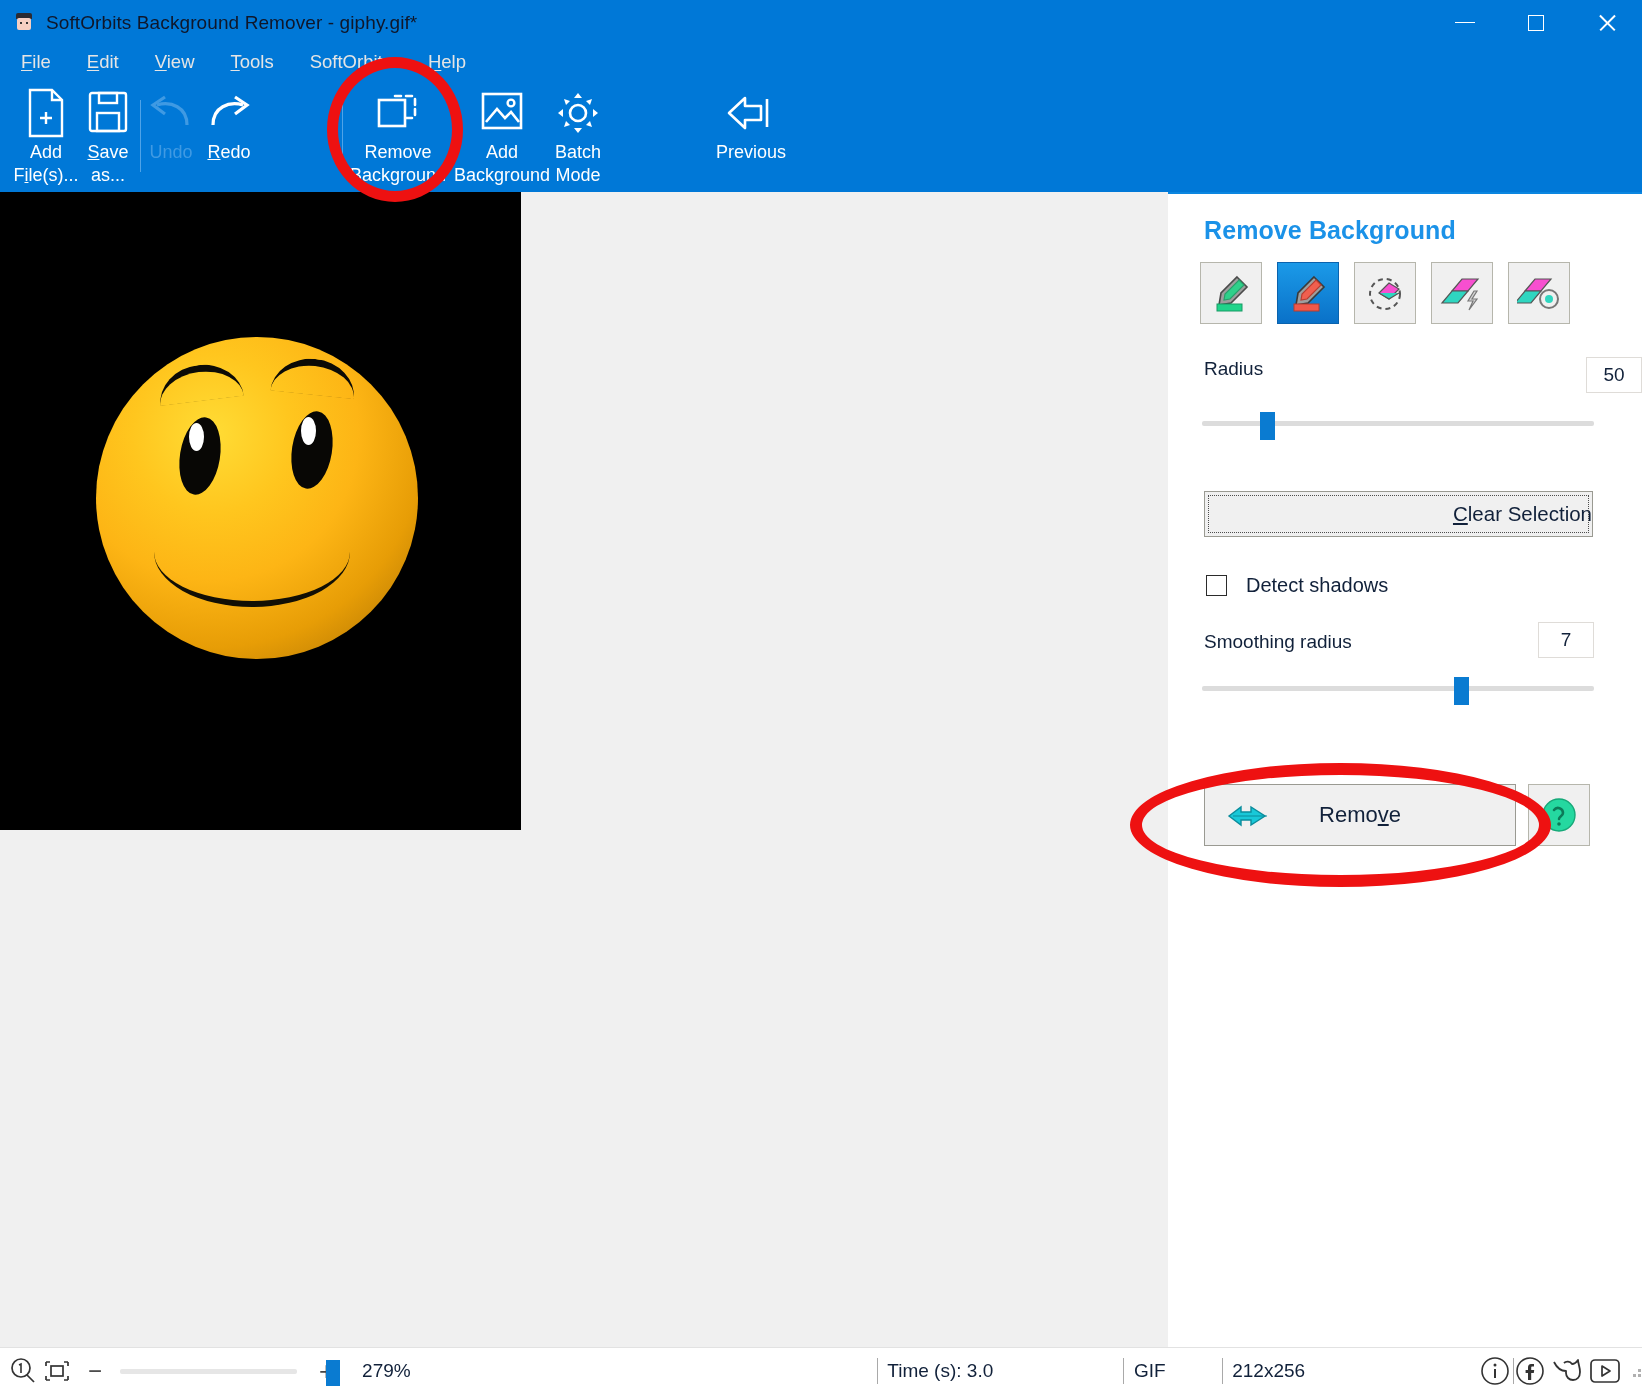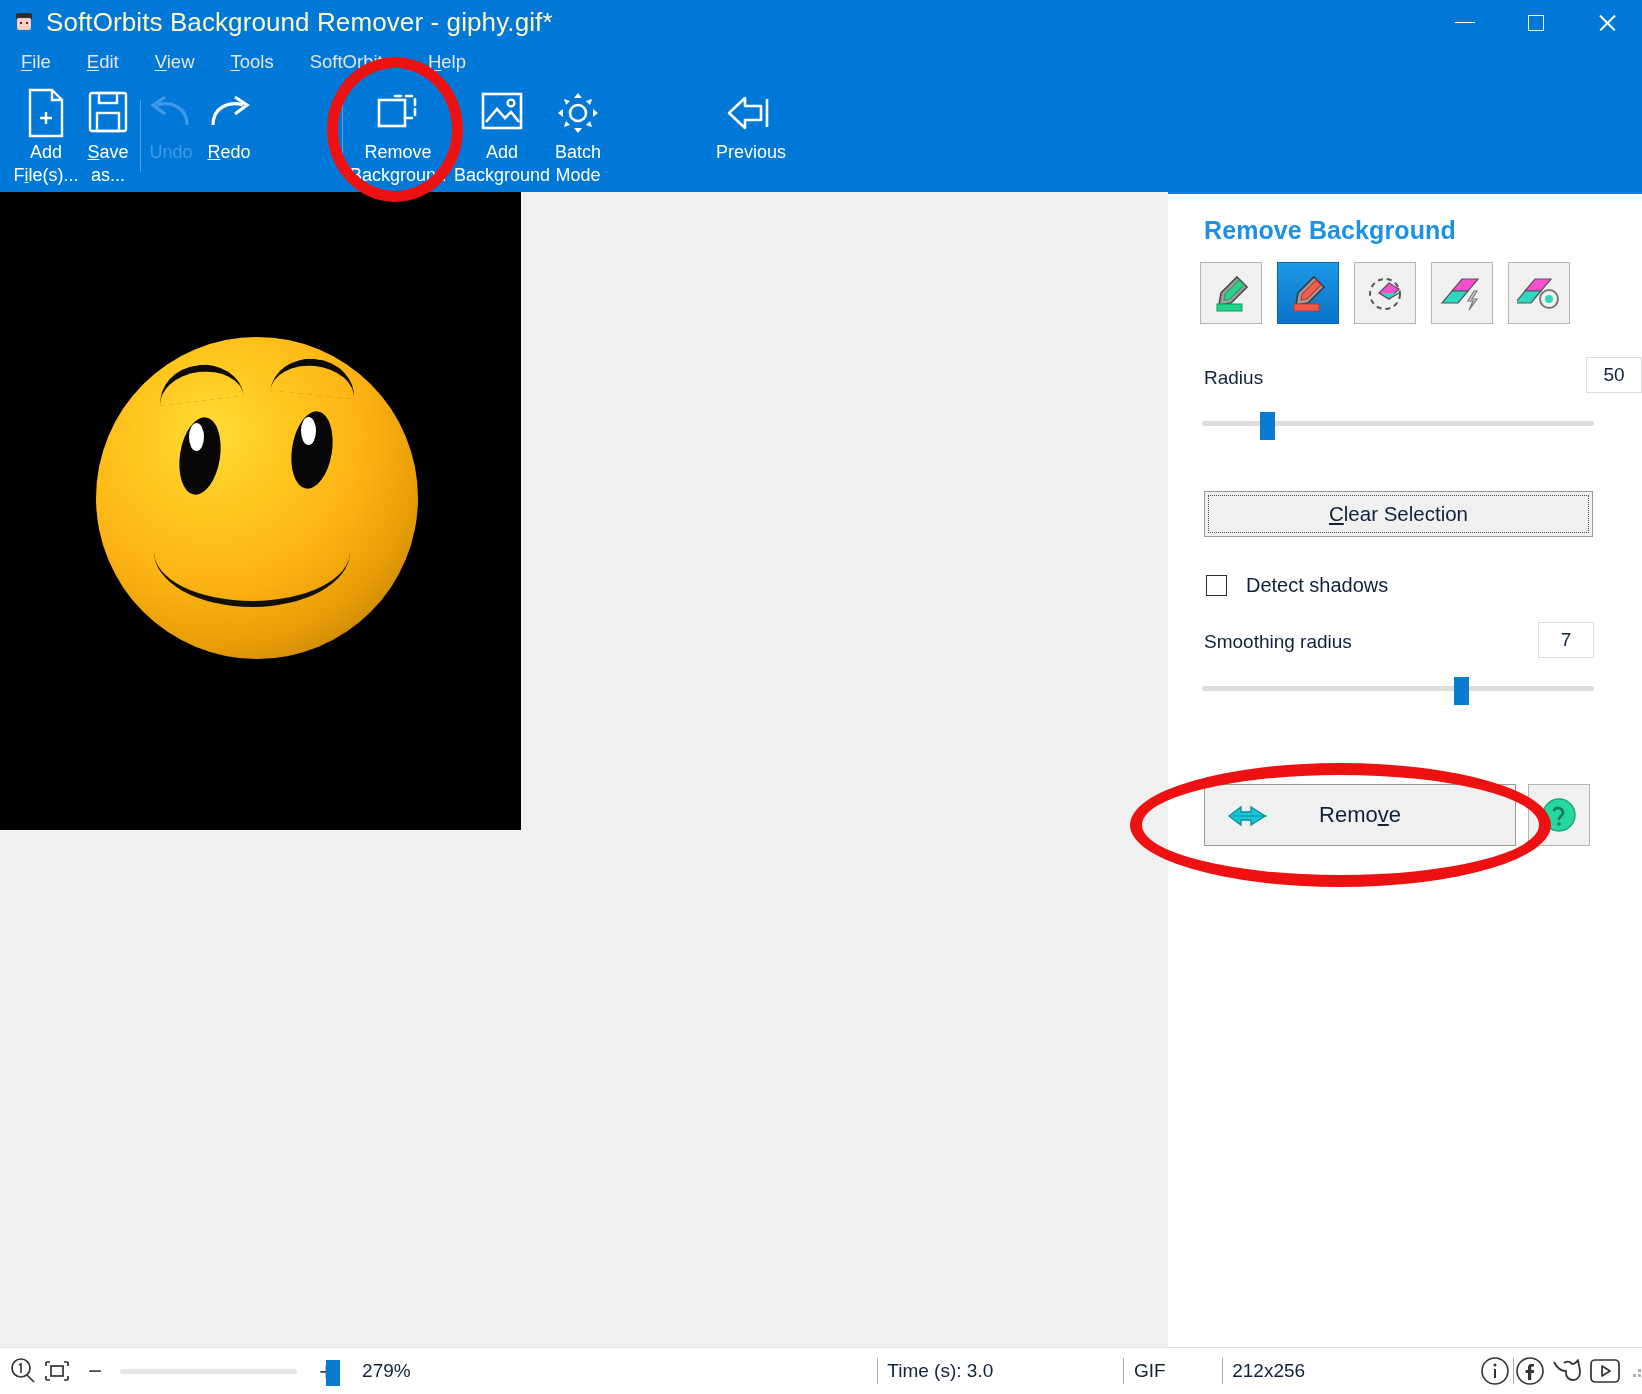--- a/index.html
+++ b/index.html
@@ -14,21 +14,21 @@
   #titlebar{
     position:absolute; left:0; top:0; width:1642px; height:45px;
     background:#0078d7;
     display:flex; align-items:center;
   }
   #app-icon{ width:20px; height:20px; margin-left:14px; margin-right:12px; position:relative; flex:none;}
   #app-icon .hat{position:absolute; left:2px; top:0; width:16px; height:6px; background:#2b2b33; border-radius:2px 2px 0 0;}
   #app-icon .face{position:absolute; left:3px; top:5px; width:14px; height:12px; background:#f6cfc2; border-radius:2px;}
   #app-icon .eyeL{position:absolute; left:6px; top:9px; width:2px;height:2px;background:#333;}
   #app-icon .eyeR{position:absolute; left:12px; top:9px; width:2px;height:2px;background:#333;}
-  #title-text{ color:#fef9c3; font-size:26px; letter-spacing:.1px; font-weight:400;}
+  #title-text{ color:#0f172a; font-size:19px; letter-spacing:.1px; font-weight:400;}
   .winbtns{ position:absolute; right:0; top:0; height:45px; display:flex;}
   .winbtn{ width:71px; height:45px; display:flex; align-items:center; justify-content:center;}
   .wb-min{ width:20px; height:1.5px; background:#fff; }
   .wb-max{ width:16px; height:16px; border:1.6px solid #fff;}
   .wb-close{ width:20px;height:20px; position:relative;}
   .wb-close:before,.wb-close:after{content:"";position:absolute; left:0; top:9px; width:21px;height:1.6px;background:#fff;}
   .wb-close:before{transform:rotate(45deg);} .wb-close:after{transform:rotate(-45deg);}
 
   
   #menubar{ position:absolute; left:0; top:45px; width:1642px; height:33px; background:#0078d7; display:flex; align-items:center; }
@@ -67,21 +67,21 @@
   #panel-inner{ position:absolute; left:6px; top:0; width:474px; height:1155px; background:#ffffff; border-top:2px solid #0b86e0;}
   #panel-title{ position:absolute; left:36px; top:22px; color:#1b92e8; font-size:25px; font-weight:bold; letter-spacing:.1px;}
   .tool-row{ position:absolute; left:32px; top:68px; display:flex; gap:15px;}
   .tool-btn{ width:62px; height:62px; border:1px solid #b6b6ac; background:#f0f0f0; display:flex; align-items:center; justify-content:center; cursor:pointer;}
   .tool-btn.sel{ background:linear-gradient(180deg,#1b9ae8 0%,#0a71c8 100%); border-color:#0a63ae;}
   .lbl{ position:absolute; color:#11213a; font-size:19px;}
   .numbox{ position:absolute; width:56px; height:36px; border:1px solid #dfdcd8; background:#fff; color:#11213a; font-size:19px; display:flex; align-items:center; justify-content:center;}
   .slider{ position:absolute; height:22px;}
   .slider .track{ position:absolute; left:0; top:9px; width:100%; height:5px; background:#dcdcdc; border-radius:2px;}
   .slider .thumb{ position:absolute; top:0; width:15px; height:28px; background:#0a7bd1; }
-  #clear-sel{ position:absolute; left:36px; top:297px; width:389px; height:46px; background:#f0f0f0; border:1px solid #9a9a92; display:flex; align-items:center; justify-content:center; font-size:20.5px; color:#11213a; cursor:pointer;}
+  #clear-sel{ position:absolute; left:36px; top:297px; width:389px; height:46px; background:#f0f0f0; border:1px solid #9a9a92; display:flex; align-items:center; justify-content:flex-end; font-size:20.5px; color:#11213a; cursor:pointer;}
   #clear-sel .inner{ position:absolute; left:3px; top:3px; right:3px; bottom:3px; border:1px dotted #4d4d4d;}
   #detect-shadows{ position:absolute; left:38px; top:380px; display:flex; align-items:center; gap:19px; cursor:pointer;}
   .cbox{ width:21px; height:21px; border:1.6px solid #2b2b2b; background:#fff;}
   #remove-row{ position:absolute; left:36px; top:590px; display:flex; gap:12px;}
   #remove-btn{ width:312px; height:62px; background:#f0f0f0; border:1px solid #9a9a92; display:flex; align-items:center; position:relative; cursor:pointer;}
   #remove-btn .rb-label{ width:100%; text-align:center; font-size:22px; color:#11213a;}
   #remove-arrow{ position:absolute; left:22px; top:18px;}
   #help-btn{ width:62px; height:62px; background:#f0f0f0; border:1px solid #b6b6ac; display:flex; align-items:center; justify-content:center; cursor:pointer;}
 
   
@@ -282,21 +282,21 @@
       <div class="tool-btn">
         <svg width="44" height="44" viewBox="0 0 44 44">
             <path d="M8 20 l10 -12 16 0 -10 12 z" fill="#f74fd0" stroke="#555" stroke-width="1.2"></path>
             <path d="M8 20 l16 0 -10 12 -16 0 z" fill="#2fd6c0" stroke="#555" stroke-width="1.2"></path>
             <circle cx="32" cy="28" r="9" fill="none" stroke="#777" stroke-width="2"></circle>
             <circle cx="32" cy="28" r="4" fill="#2fd6c0"></circle>
           </svg>
       </div>
     </div>
 
-    <div class="lbl" style="left:36px; top:173px;">Radius</div>
+    <div class="lbl" style="left:36px; top:164px;">Radius</div>
     <div class="numbox" style="left:370px; top:163px;margin-left:48px;">50</div>
     <div class="slider" style="left:34px; top:218px; width:392px;">
       <div class="track"></div>
       <div class="thumb" style="left:58px;"></div>
     </div>
 
     <div id="clear-sel">
       <div class="inner"></div>
       <span><u>C</u>lear Selection</span>
     </div>

